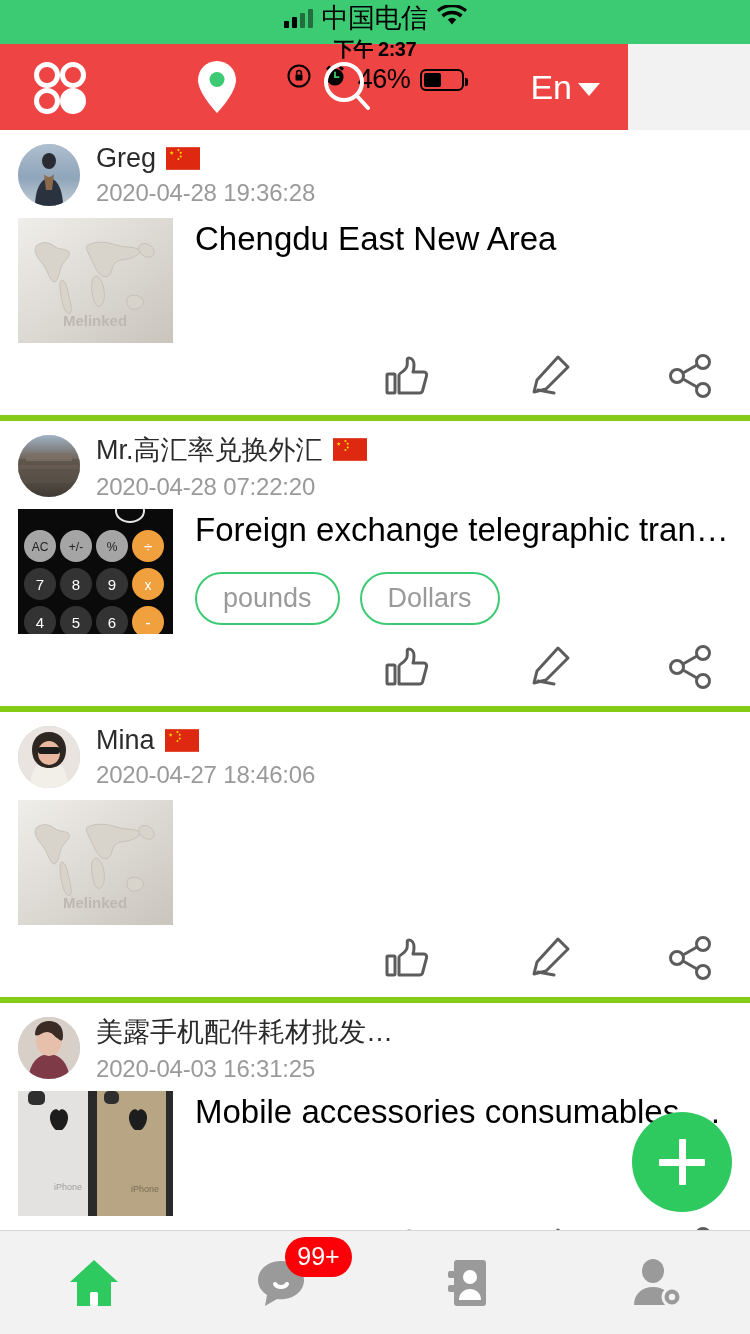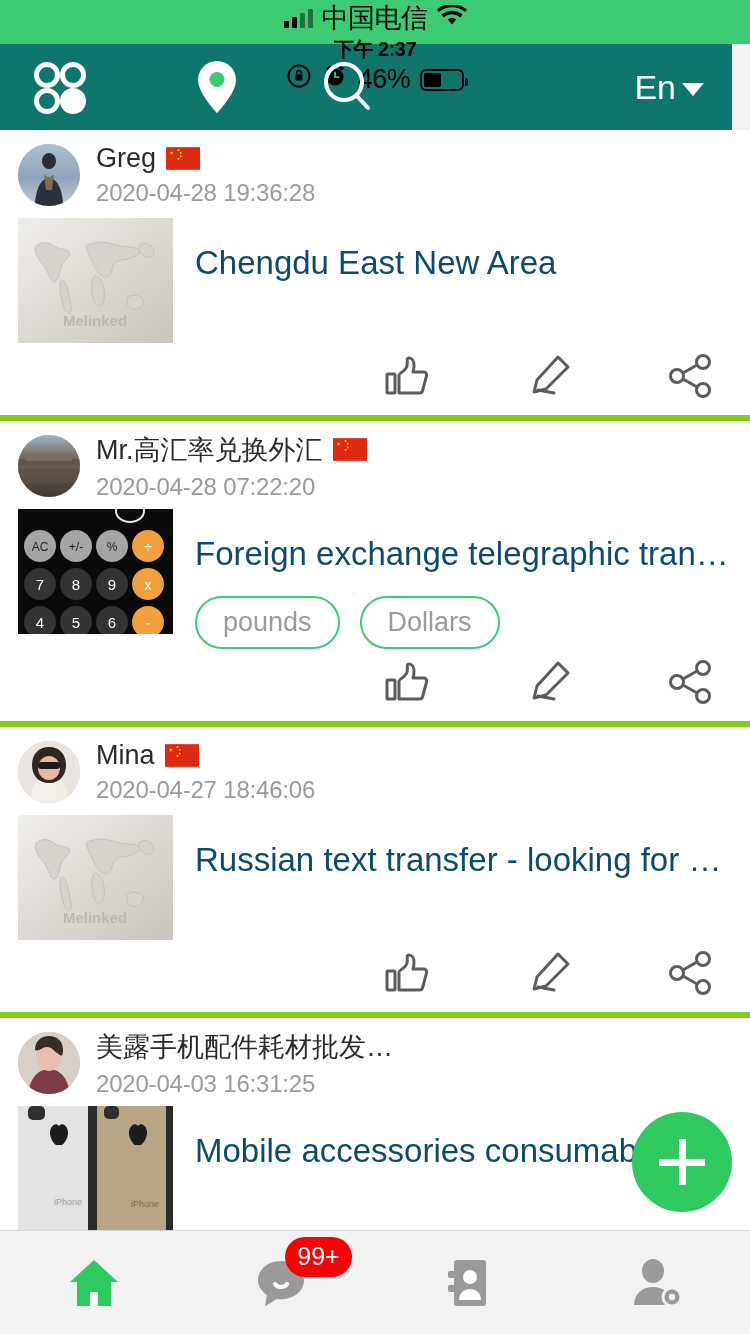--- a/index.html
+++ b/index.html
@@ -37,21 +37,21 @@
     position: relative; display: flex; align-items: center; padding: 2px;
   }
   .batt::after {
     content: ""; position: absolute; right: -6px; top: 7px;
     width: 3px; height: 8px; background: #000; border-radius: 0 2px 2px 0;
   }
   .batt span { display: block; height: 100%; background: #000; border-radius: 2px; }
 
   
   .header {
-    height: 86px; width: 732px; background: #0f766e;
+    height: 86px; width: 628px; background: #ef4444;
     display: flex; align-items: center; padding: 0 22px;
   }
   .hd-btn { width: 130px; display: flex; align-items: center; justify-content: center; height: 86px; cursor: pointer; }
   .hd-btn:first-child { justify-content: flex-start; padding-left: 8px; }
   .hd-spacer { flex: 1; }
   .lang {
     color: #fff; font-size: 34px; display: flex; align-items: center; gap: 6px;
     cursor: pointer; padding-right: 6px;
   }
   .caret {
@@ -83,22 +83,22 @@
   .time { font-size: 24px; color: #9a9a9a; margin-top: 5px; letter-spacing: -0.2px; }
 
   .post-body { display: flex; padding: 12px 20px 0 18px; }
   .thumb {
     width: 155px; height: 125px; flex: 0 0 155px; overflow: hidden;
     background: #ddd; position: relative;
   }
   .thumb svg { display: block; width: 100%; height: 100%; }
   .post-main { flex: 1; min-width: 0; padding-left: 22px; }
   .title {
-    font-size: 33px; color: #0c4a6e; line-height: 1.25;
-    white-space: nowrap; overflow: hidden; text-overflow: ellipsis; margin-top: 24px;
+    font-size: 33px; color: #000000; line-height: 1.25;
+    white-space: nowrap; overflow: hidden; text-overflow: ellipsis;
   }
   .tags { display: flex; gap: 20px; margin-top: 22px; }
   .tag {
     border: 2px solid #3ccb72; border-radius: 40px;
     padding: 9px 26px; font-size: 27px; color: #9a9a9a; cursor: pointer;
     white-space: nowrap;
   }
 
   .actions { display: flex; justify-content: flex-end; gap: 96px; padding: 10px 36px 16px 0; }
   .act { width: 46px; height: 46px; cursor: pointer; }
@@ -424,23 +424,20 @@
               <path d="M18 28c6-5 13-4 18 0s9 2 14 5-3 9-6 14-2 12-6 16-7-6-10-12-8-9-10-15 0-6 0-8z"></path>
               <path d="M44 62c3 1 5 6 6 12s4 13 3 19-6 1-8-6-3-14-3-19 1-6 2-6z"></path>
               <path d="M72 26c8-3 18-2 26 1s16 1 22 4-2 7-7 9-12 1-16 5-2 10-7 13-10-3-13-9-6-12-8-17 1-5 3-6z"></path>
               <path d="M78 58c4 1 7 7 8 14s0 14-4 16-7-6-8-14 0-16 4-16z"></path>
               <path d="M112 78c5-2 11 0 13 4s-2 8-7 9-9-2-9-7 1-5 3-6z"></path>
               <path d="M124 26c5-2 11 2 12 7s-3 7-7 6-8-4-8-8 1-4 3-5z"></path>
             </g>
             <text x="77" y="108" font-family="Liberation Sans, sans-serif" font-size="15" font-weight="bold" fill="#bdb9b1" text-anchor="middle">Melinked</text>
           </svg>
         </div>
-        <div class="post-main">
-          <div class="title">Russian text transfer - looking for a...</div>
-        </div>
       </div>
       <div class="actions">
         <div class="act">
           <svg viewBox="0 0 46 46">
               <rect x="3" y="21" width="8" height="19" rx="1" fill="none" stroke="#5c5c5c" stroke-width="3"></rect>
               <path d="M15 40V22c0-2 7-4 8-9s-1-8 2-8 5 3 5 7-1 7-1 7h11c2 0 3 2 2.5 4l-4 15c-.5 1.5-1.5 2-3 2z" fill="none" stroke="#5c5c5c" stroke-width="3" stroke-linejoin="round"></path>
             </svg>
         </div>
         <div class="act">
           <svg viewBox="0 0 46 46">

